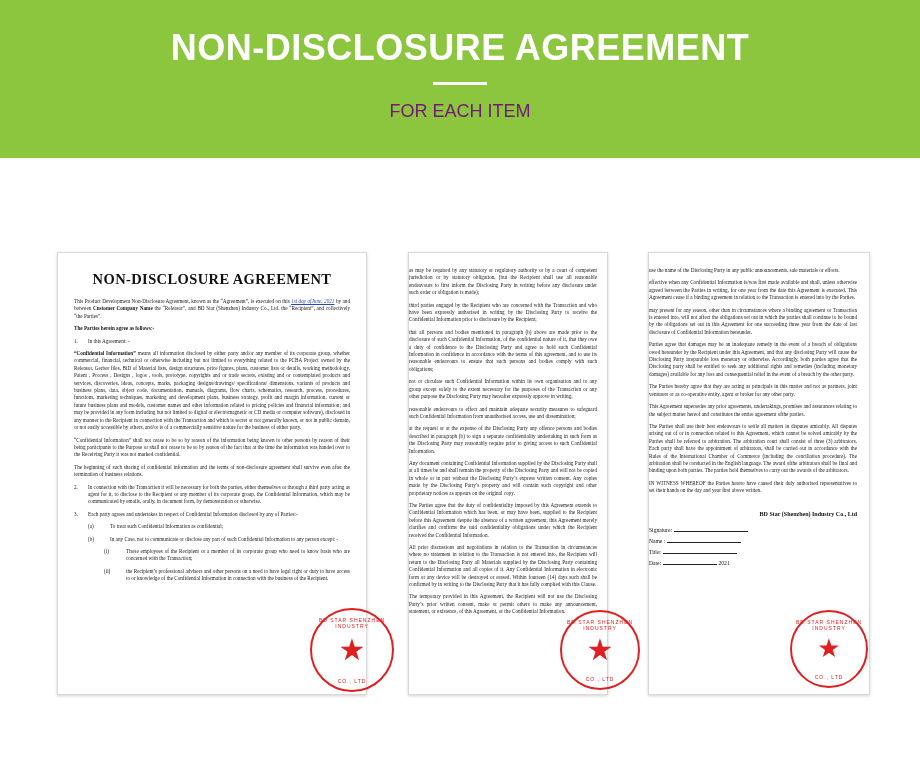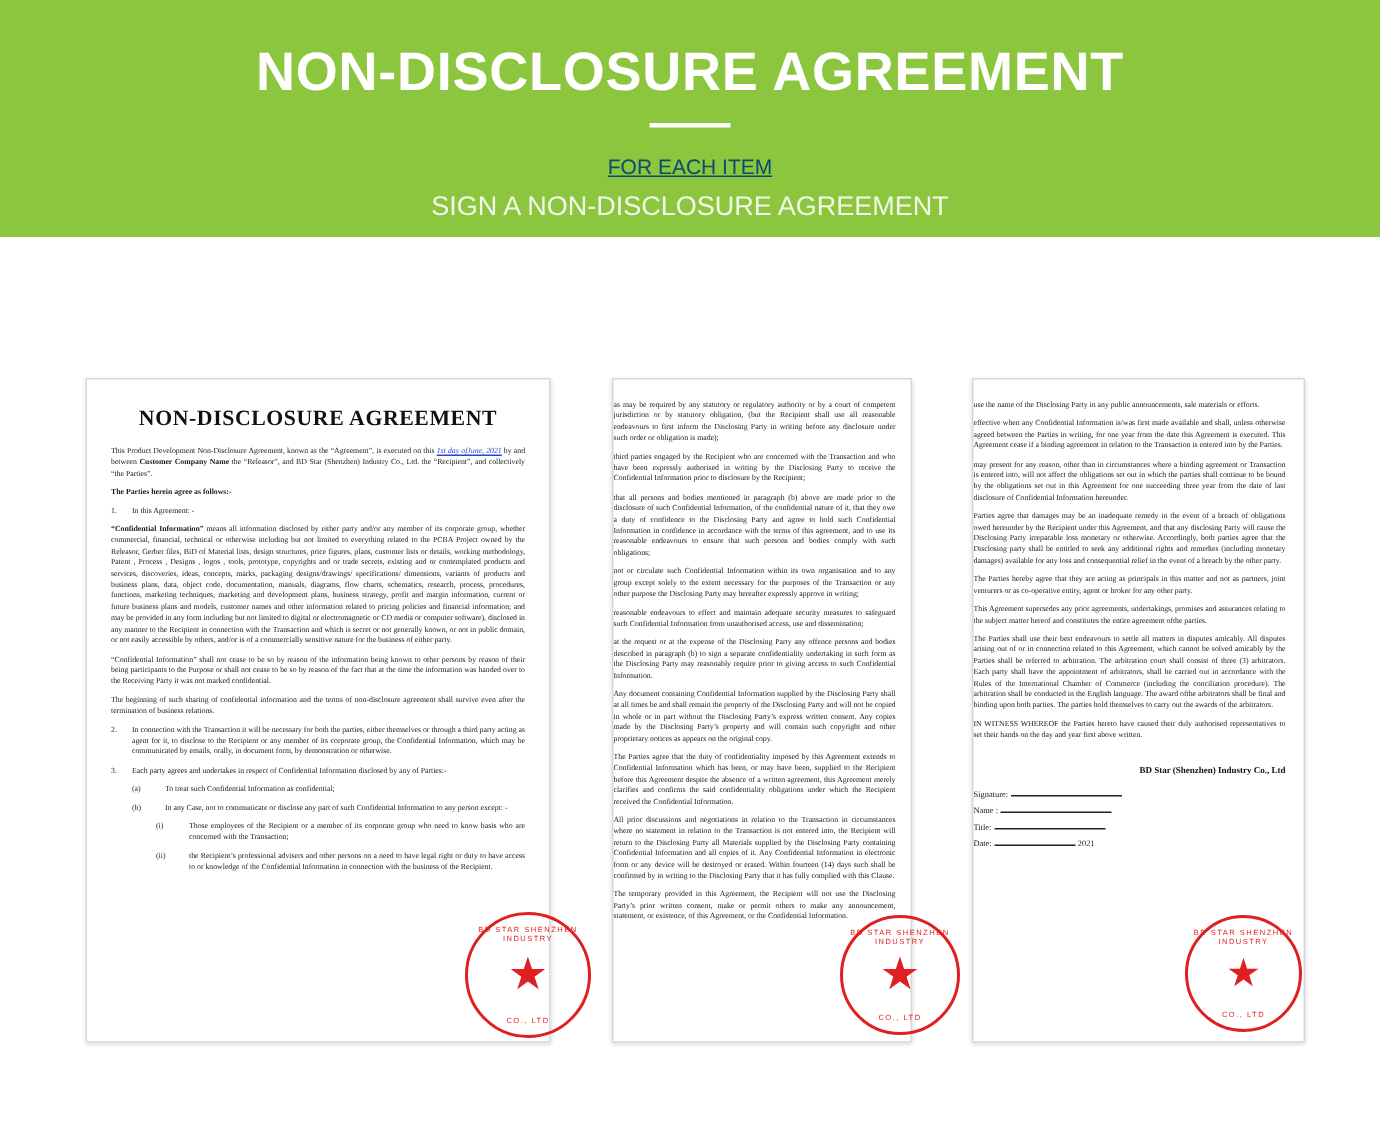--- a/index.html
+++ b/index.html
@@ -36,24 +36,23 @@
     line-height: 44px;
   }
   .banner-rule {
     width: 54px;
     height: 3px;
     background: #ffffff;
     margin: 12px 0 14px 0;
   }
   .banner-sub1 {
     font-family: "Liberation Sans", sans-serif;
-    font-size: 14px;
-    color: #0c4a6e;
+    font-size: 18px;
+    color: #701a75;
     line-height: 24px;
-    text-decoration: underline;
   }
   .banner-sub2 {
     font-family: "Liberation Sans", sans-serif;
     font-size: 18px;
     color: #f2f8e8;
     line-height: 24px;
     margin-top: 2px;
   }
 
   
@@ -221,21 +220,20 @@
   }
   .stamp3 .star { font-size: 26px; }
 </style>
 </head>
 <body>
 
 <div class="banner">
   <div class="banner-title">NON-DISCLOSURE AGREEMENT</div>
   <div class="banner-rule"></div>
   <div class="banner-sub1">FOR EACH ITEM</div>
-  <div class="banner-sub2">SIGN A NON-DISCLOSURE AGREEMENT</div>
 </div>
 
 <div class="docs-area">
 
   <div class="page page1">
     <div class="doc-title">NON-DISCLOSURE AGREEMENT</div>
 
     <p class="p">
       <span>This Product Development Non-Disclosure Agreement, known as the “Agreement”, is executed on this</span>
       <span class="blue ul">1st day ofJune, 2021</span>

